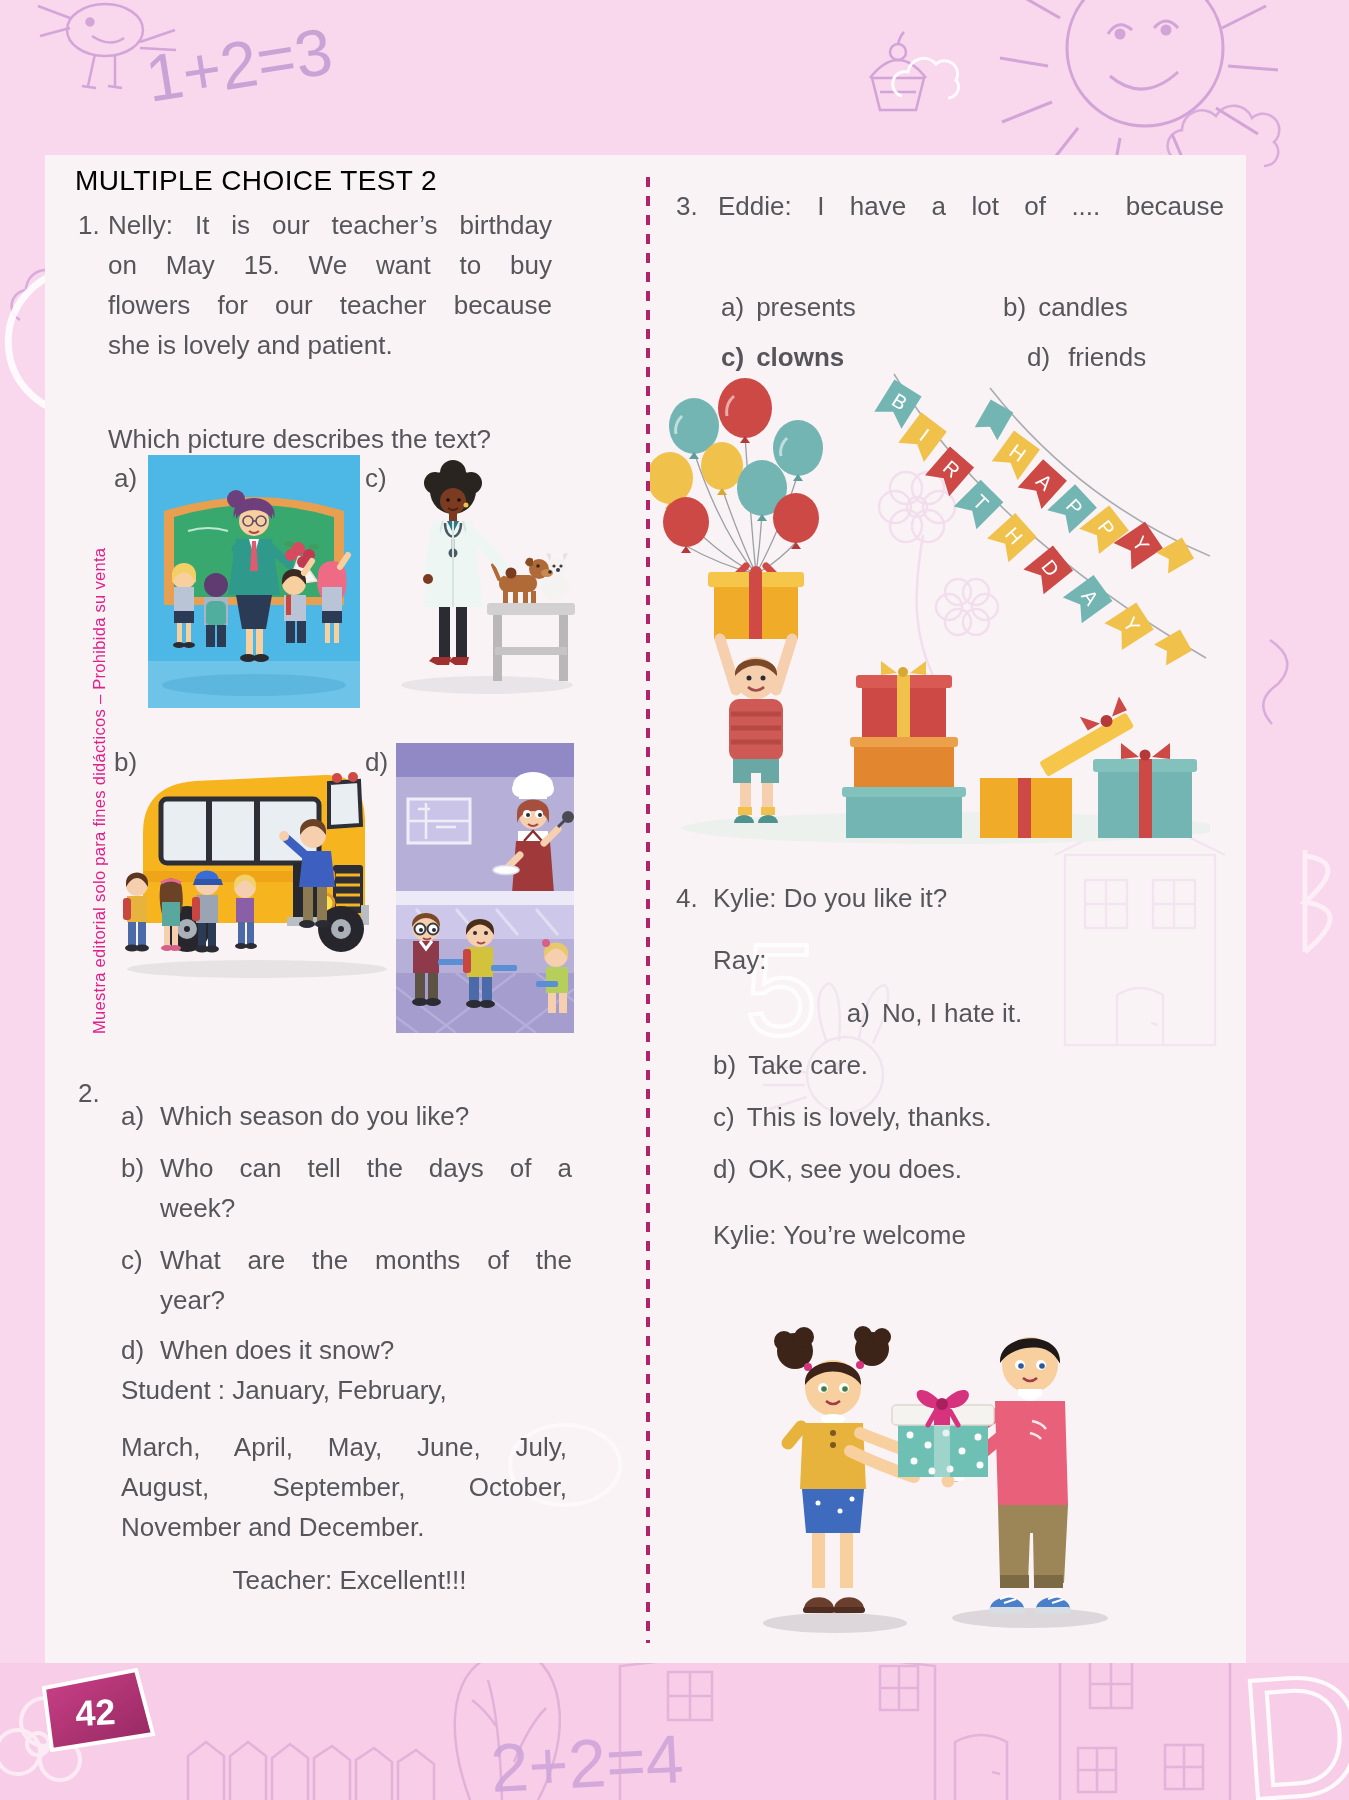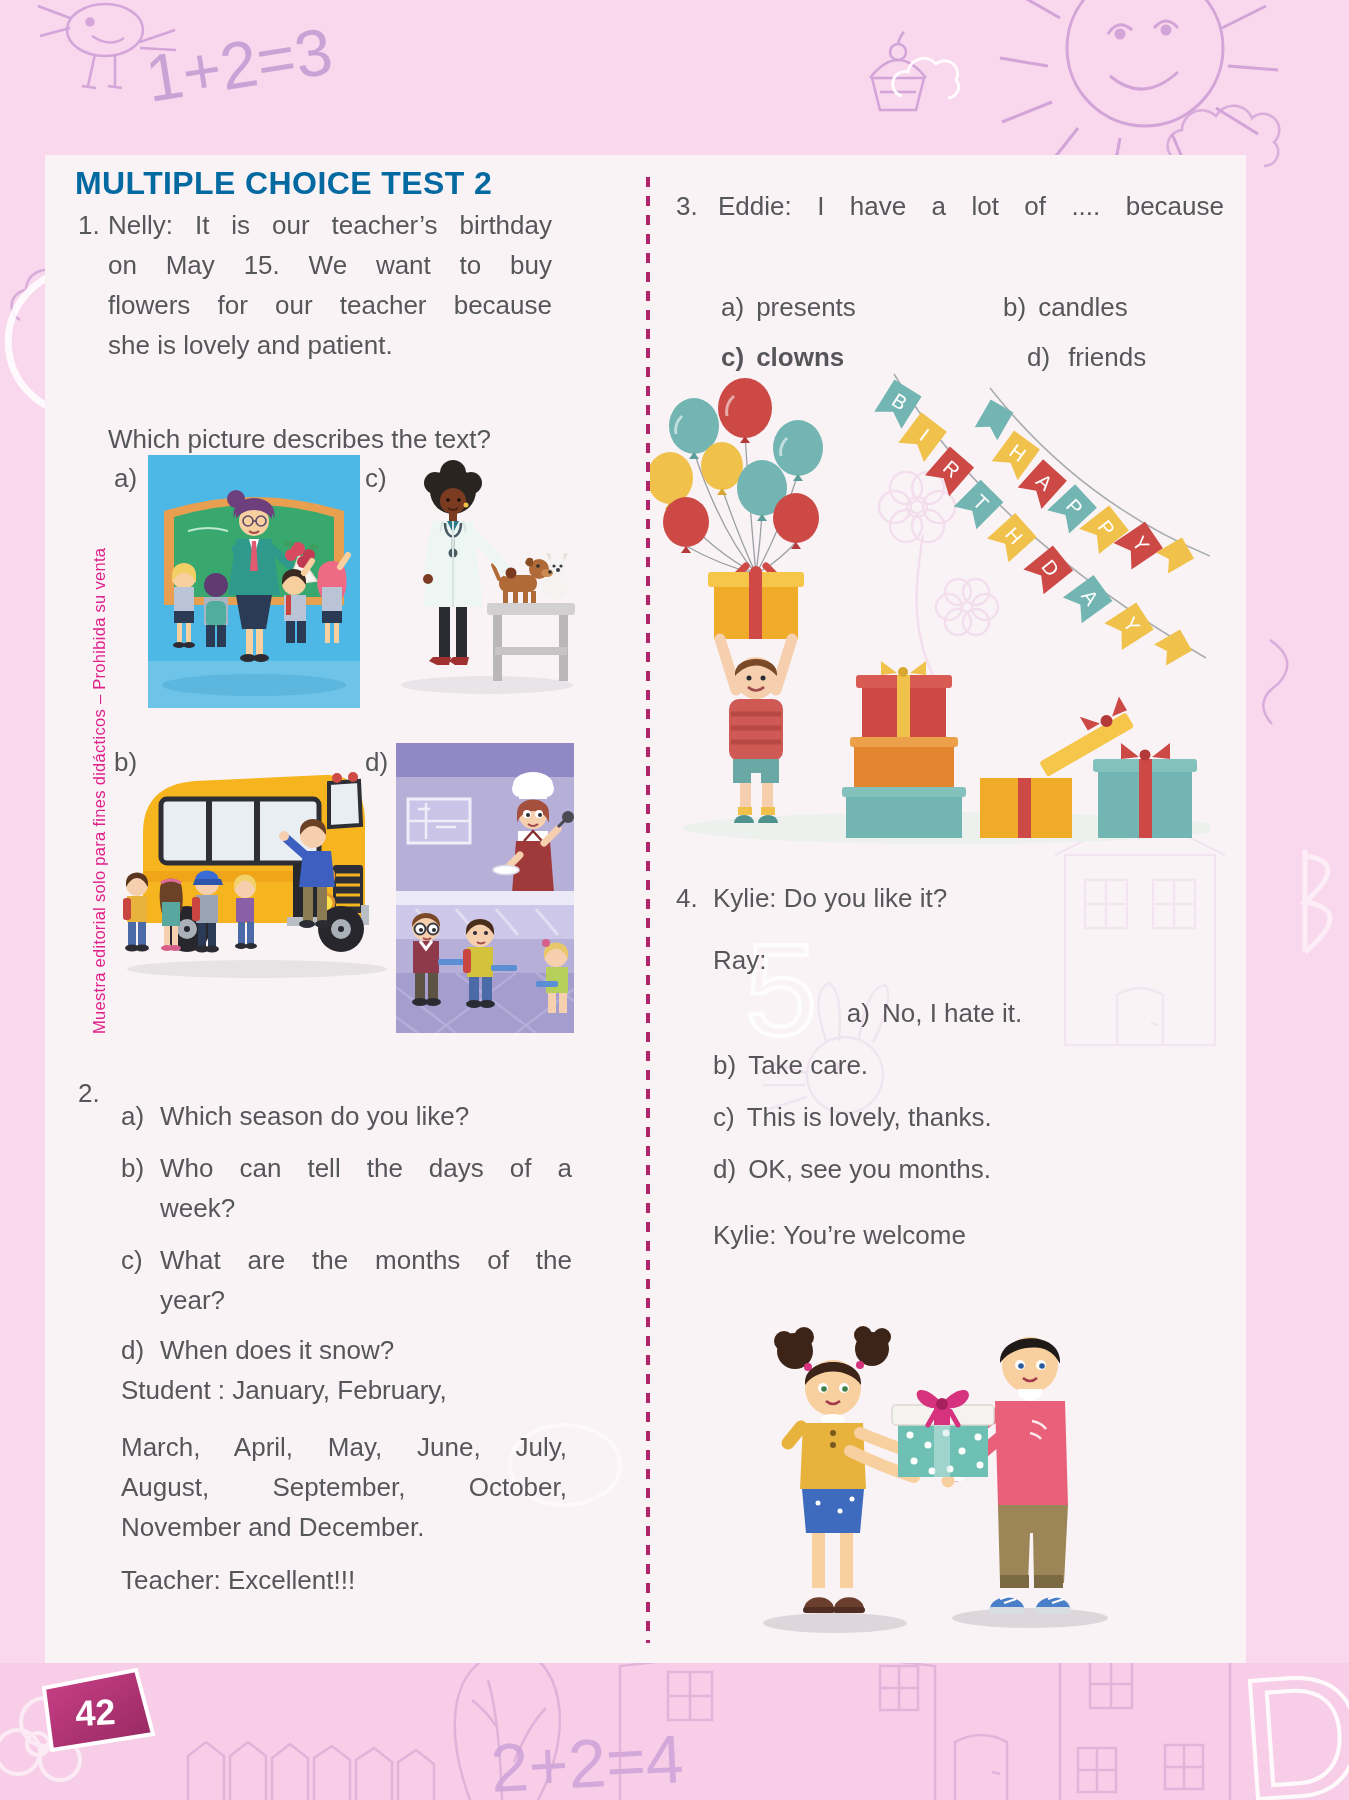--- a/index.html
+++ b/index.html
@@ -14,21 +14,21 @@
   .abs { position:absolute; }
   #band { position:absolute; left:0; top:1663px; width:1349px; height:137px; background:#f8cde7; }
   #bg-doodles { position:absolute; left:0; top:0; z-index:0; }
   #panel {
     position:absolute; left:45px; top:155px; width:1201px; height:1508px;
     background:#faf3f6; z-index:1;
   }
   #panel-doodles { position:absolute; left:0; top:0; }
   .title {
     position:absolute; left:30px; top:10px;
-    font-size:32px; font-weight:bold; letter-spacing:.4px; color:#0369a1;
+    font-size:28px; font-weight:normal; letter-spacing:.4px; color:#000000;
   }
   .body-text { font-size:26px; line-height:40px; color:#56565a; }
   .jl { text-align: justify; text-align-last: justify; }
   .qnum { position:absolute; left:0; top:0; font-size:26px; }
   .optlabel { display:inline-block; margin-right:12px; }
   #divider {
     position:absolute; left:601px; top:22px; width:3.5px; height:1466px;
     background-image: repeating-linear-gradient(to bottom, #b0246b 0 10px, transparent 10px 19px);
   }
   #watermark {
@@ -446,21 +446,21 @@
       <div style="display:flex; margin-top:10px;">
         <span style="width:39px; flex:none;">d)</span>
         <span style="width:412px;">When does it snow?</span>
       </div>
       <div style="">Student : January, February,</div>
       <div style="margin-top:17px; width:446px;">
         <div class="jl">March, April, May, June, July,</div>
         <div class="jl">August, September, October,</div>
         <div>November and December.</div>
       </div>
-      <div style="margin-top:13px;">Teacher: Excellent!!!</div>
+      <div style="margin-top:13px;text-align:center;">Teacher: Excellent!!!</div>
     </div>
   </div>
 
   <div class="abs body-text" style="left:631px; top:28px; width:560px; line-height:47px;">
     <span class="qnum">3.</span>
     <div style="margin-left:42px; width:506px;">
       <div class="jl">Eddie: I have a lot of .... because</div>
     </div>
   </div>
   <div class="abs body-text" style="left:676px; top:132px;"><span class="optlabel">a)</span><span>presents</span></div>
@@ -626,21 +626,21 @@
   </svg>
 
   <div class="abs body-text" style="left:631px; top:728px; width:480px; line-height:30px;">
     <span class="qnum">4.</span>
     <div style="margin-left:37px;">
       <div>Kylie: Do you like it?</div>
       <div style="margin-top:32px;">Ray:</div>
       <div style="margin-top:23px;text-align:center;"><span class="optlabel">a)</span><span>No, I hate it.</span></div>
       <div style="margin-top:22px;"><span class="optlabel">b)</span><span>Take care.</span></div>
       <div style="margin-top:22px;"><span class="optlabel">c)</span><span>This is lovely, thanks.</span></div>
-      <div style="margin-top:22px;"><span class="optlabel">d)</span><span>OK, see you months.</span></div>
+      <div style="margin-top:22px;"><span class="optlabel">d)</span><span>OK, see you does.</span></div>
       <div style="margin-top:36px;">Kylie: You’re welcome</div>
     </div>
   </div>
 
   <svg class="abs" style="left:655px; top:1138px;" width="430" height="350" viewBox="0 0 430 350">
     <ellipse cx="135" cy="330" rx="72" ry="10" fill="#ddd7db"></ellipse>
     <ellipse cx="330" cy="325" rx="78" ry="10" fill="#ddd7db"></ellipse>
 
     <g>
       <circle cx="95" cy="58" r="18" fill="#3c2418"></circle>

